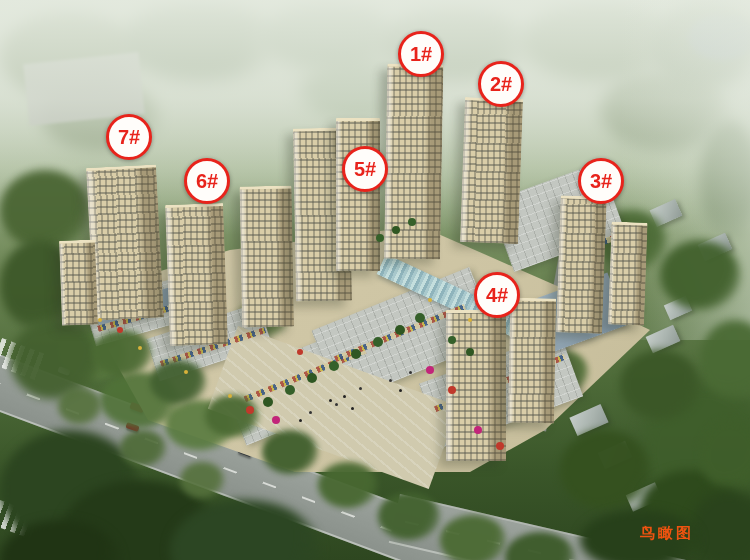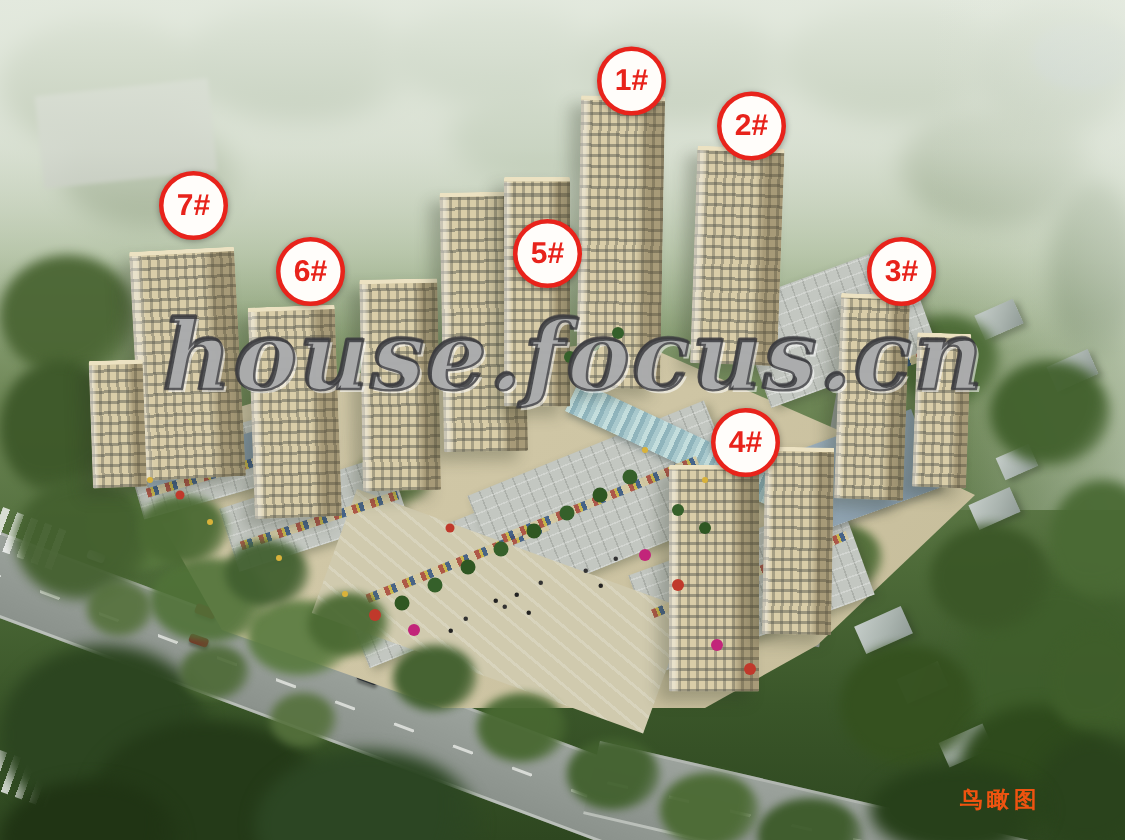--- a/index.html
+++ b/index.html
@@ -200,21 +200,20 @@
       <div class="dot" style="position: absolute; left: 138px; top: 346px; width: 4px; height: 4px; background: rgb(217, 178, 58);"></div>
       <div class="dot" style="position: absolute; left: 184px; top: 370px; width: 4px; height: 4px; background: rgb(217, 178, 58);"></div>
       <div class="dot" style="position: absolute; left: 228px; top: 394px; width: 4px; height: 4px; background: rgb(217, 178, 58);"></div>
       <div class="dot" style="position: absolute; left: 428px; top: 298px; width: 4px; height: 4px; background: rgb(217, 178, 58);"></div>
       <div class="dot" style="position: absolute; left: 468px; top: 318px; width: 4px; height: 4px; background: rgb(217, 178, 58);"></div>
     </div>
   <div class="platform"></div>
   <div class="haze"></div>
   <div class="haze-r"></div>
 
-  <div class="watermark">house.focus.cn</div>
 
   <div class="marker" style="left: 418px; top: 51px; border-color: rgb(232, 35, 27); color: rgb(232, 35, 27); background: rgb(255, 253, 250);">
     <span>1#</span>
     </div>
   <div class="marker" style="left: 498px; top: 81px; border-color: rgb(232, 35, 27); color: rgb(232, 35, 27); background: rgb(255, 253, 250);">
     <span>2#</span>
     </div>
   <div class="marker" style="left: 598px; top: 178px; border-color: rgb(232, 35, 27); color: rgb(232, 35, 27); background: rgb(255, 253, 250);">
     <span>3#</span>
     </div>

